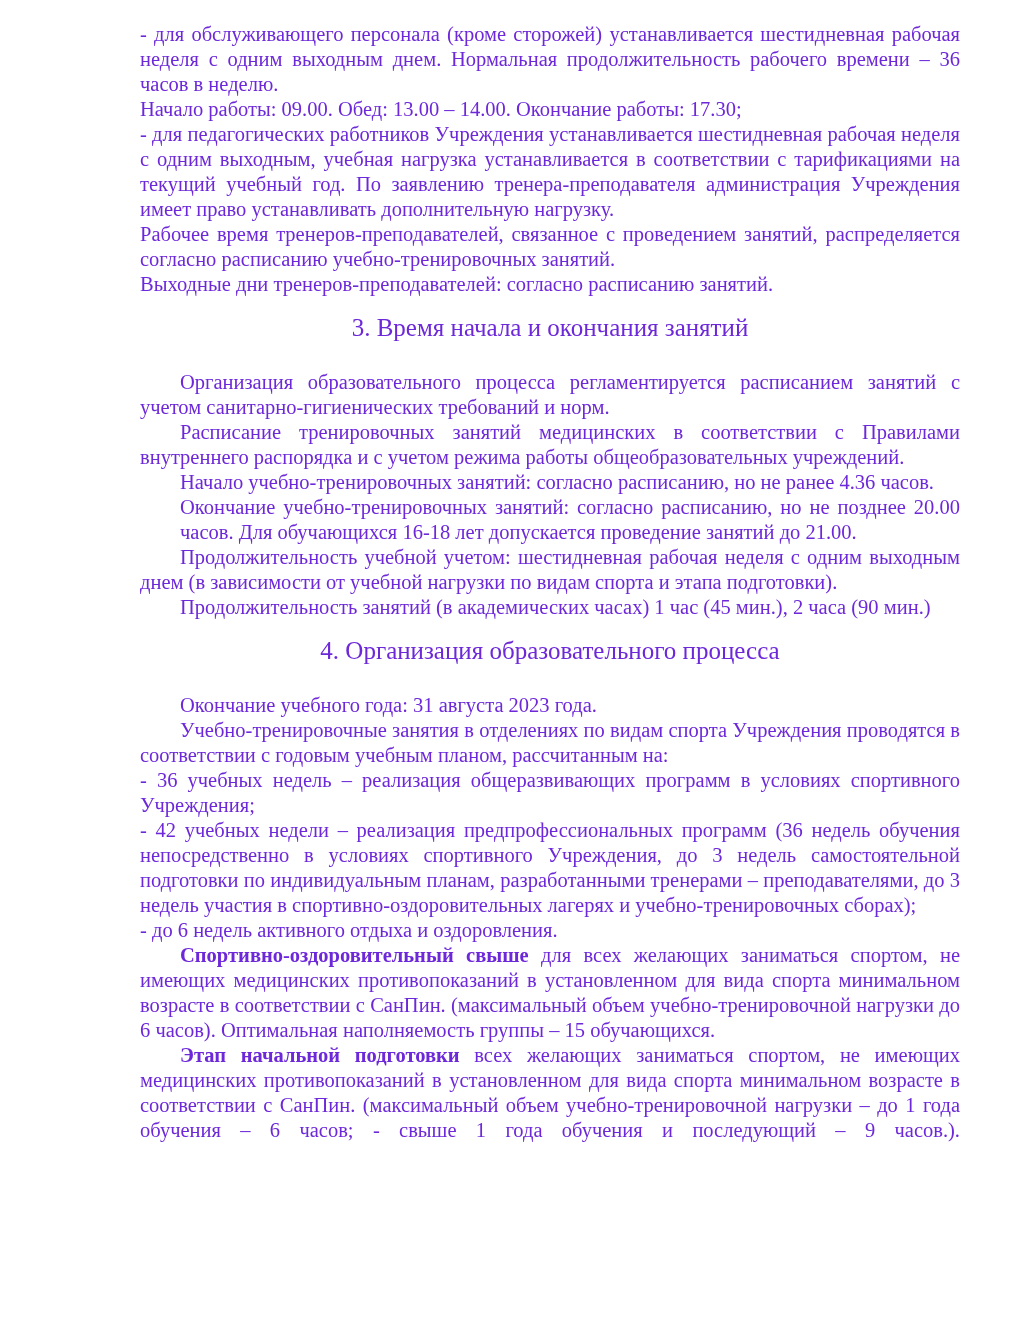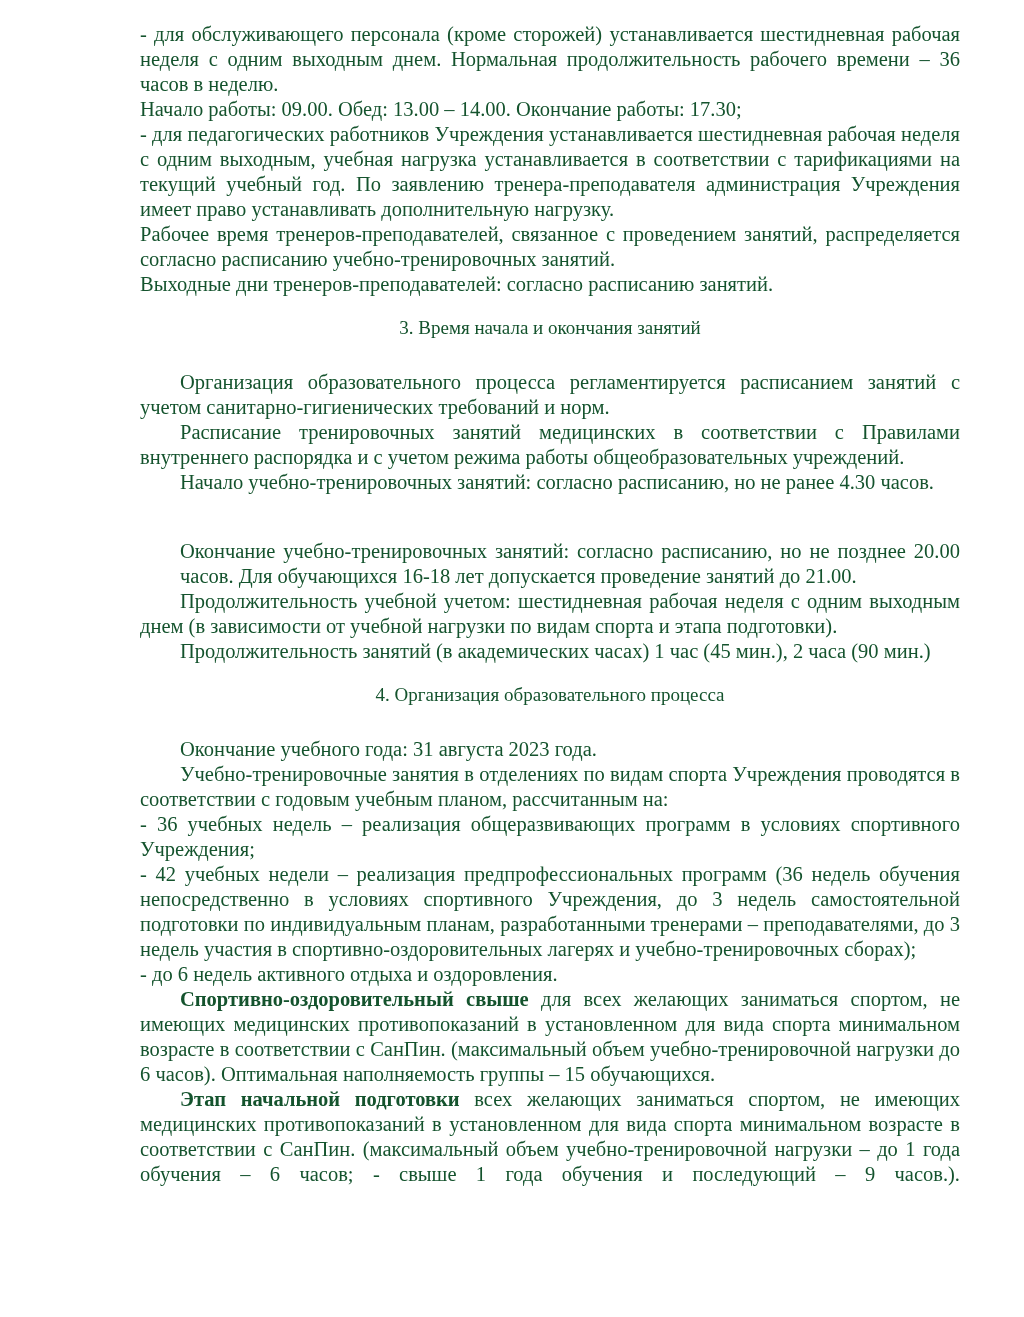--- a/index.html
+++ b/index.html
@@ -11,42 +11,41 @@
     position: relative;
     width: 1024px;
     height: 1317px;
     overflow: hidden;
     background: #ffffff;
     box-sizing: border-box;
     padding: 22px 64px 0 140px;
     font-family: "Liberation Serif", "DejaVu Serif", serif;
     font-size: 20.5px;
     line-height: 25px;
-    color: #14532d;
+    color: #6d28d9;
   }
   .para {
     margin: 0;
     text-align: justify;
     text-justify: inter-word;
   }
   .indent {
     text-indent: 40px;
   }
   .block {
     margin-left: 40px;
-    margin-top: 44px;
   }
   .justify-last {
     text-align-last: justify;
   }
   .heading {
     margin: 18px 0 30px 0;
     text-align: center;
     font-weight: normal;
-    font-size: 19px;
+    font-size: 25px;
     line-height: 25px;
   }
   b.lead {
     font-weight: bold;
   }
 </style>
 </head>
 <body>
 
 <div class="page">
@@ -54,21 +53,21 @@
   <p class="para">- для обслуживающего персонала (кроме сторожей) устанавливается шестидневная рабочая неделя с одним выходным днем. Нормальная продолжительность рабочего времени – 36 часов в неделю.</p>
   <p class="para">Начало работы: 09.00. Обед: 13.00 – 14.00. Окончание работы: 17.30;</p>
   <p class="para">- для педагогических работников Учреждения устанавливается шестидневная рабочая неделя с одним выходным, учебная нагрузка устанавливается в соответствии с тарификациями на текущий учебный год. По заявлению тренера-преподавателя администрация Учреждения имеет право устанавливать дополнительную нагрузку.</p>
   <p class="para">Рабочее время тренеров-преподавателей, связанное с проведением занятий, распределяется согласно расписанию учебно-тренировочных занятий.</p>
   <p class="para">Выходные дни тренеров-преподавателей: согласно расписанию занятий.</p>
 
   <h2 class="heading">3. Время начала и окончания занятий</h2>
 
   <p class="para indent">Организация образовательного процесса регламентируется расписанием занятий с учетом санитарно-гигиенических требований и норм.</p>
   <p class="para indent">Расписание тренировочных занятий медицинских в соответствии с Правилами внутреннего распорядка и с учетом режима работы общеобразовательных учреждений.</p>
-  <p class="para indent">Начало учебно-тренировочных занятий: согласно расписанию, но не ранее 4.30 часов.</p>
+  <p class="para indent">Начало учебно-тренировочных занятий: согласно расписанию, но не ранее 4.36 часов.</p>
   <p class="para block">Окончание учебно-тренировочных занятий: согласно расписанию, но не позднее 20.00 часов. Для обучающихся 16-18 лет допускается проведение занятий до 21.00.</p>
   <p class="para indent">Продолжительность учебной учетом: шестидневная рабочая неделя с одним выходным днем (в зависимости от учебной нагрузки по видам спорта и этапа подготовки).</p>
   <p class="para indent">Продолжительность занятий (в академических часах) 1 час (45 мин.), 2 часа (90 мин.)</p>
 
   <h2 class="heading">4. Организация образовательного процесса</h2>
 
   <p class="para indent">Окончание учебного года: 31 августа 2023 года.</p>
   <p class="para indent">Учебно-тренировочные занятия в отделениях по видам спорта Учреждения проводятся в соответствии с годовым учебным планом, рассчитанным на:</p>
   <p class="para">- 36 учебных недель – реализация общеразвивающих программ в условиях спортивного Учреждения;</p>
   <p class="para">- 42 учебных недели – реализация предпрофессиональных программ (36 недель обучения непосредственно в условиях спортивного Учреждения, до 3 недель самостоятельной подготовки по индивидуальным планам, разработанными тренерами – преподавателями, до 3 недель участия в спортивно-оздоровительных лагерях и учебно-тренировочных сборах);</p>

